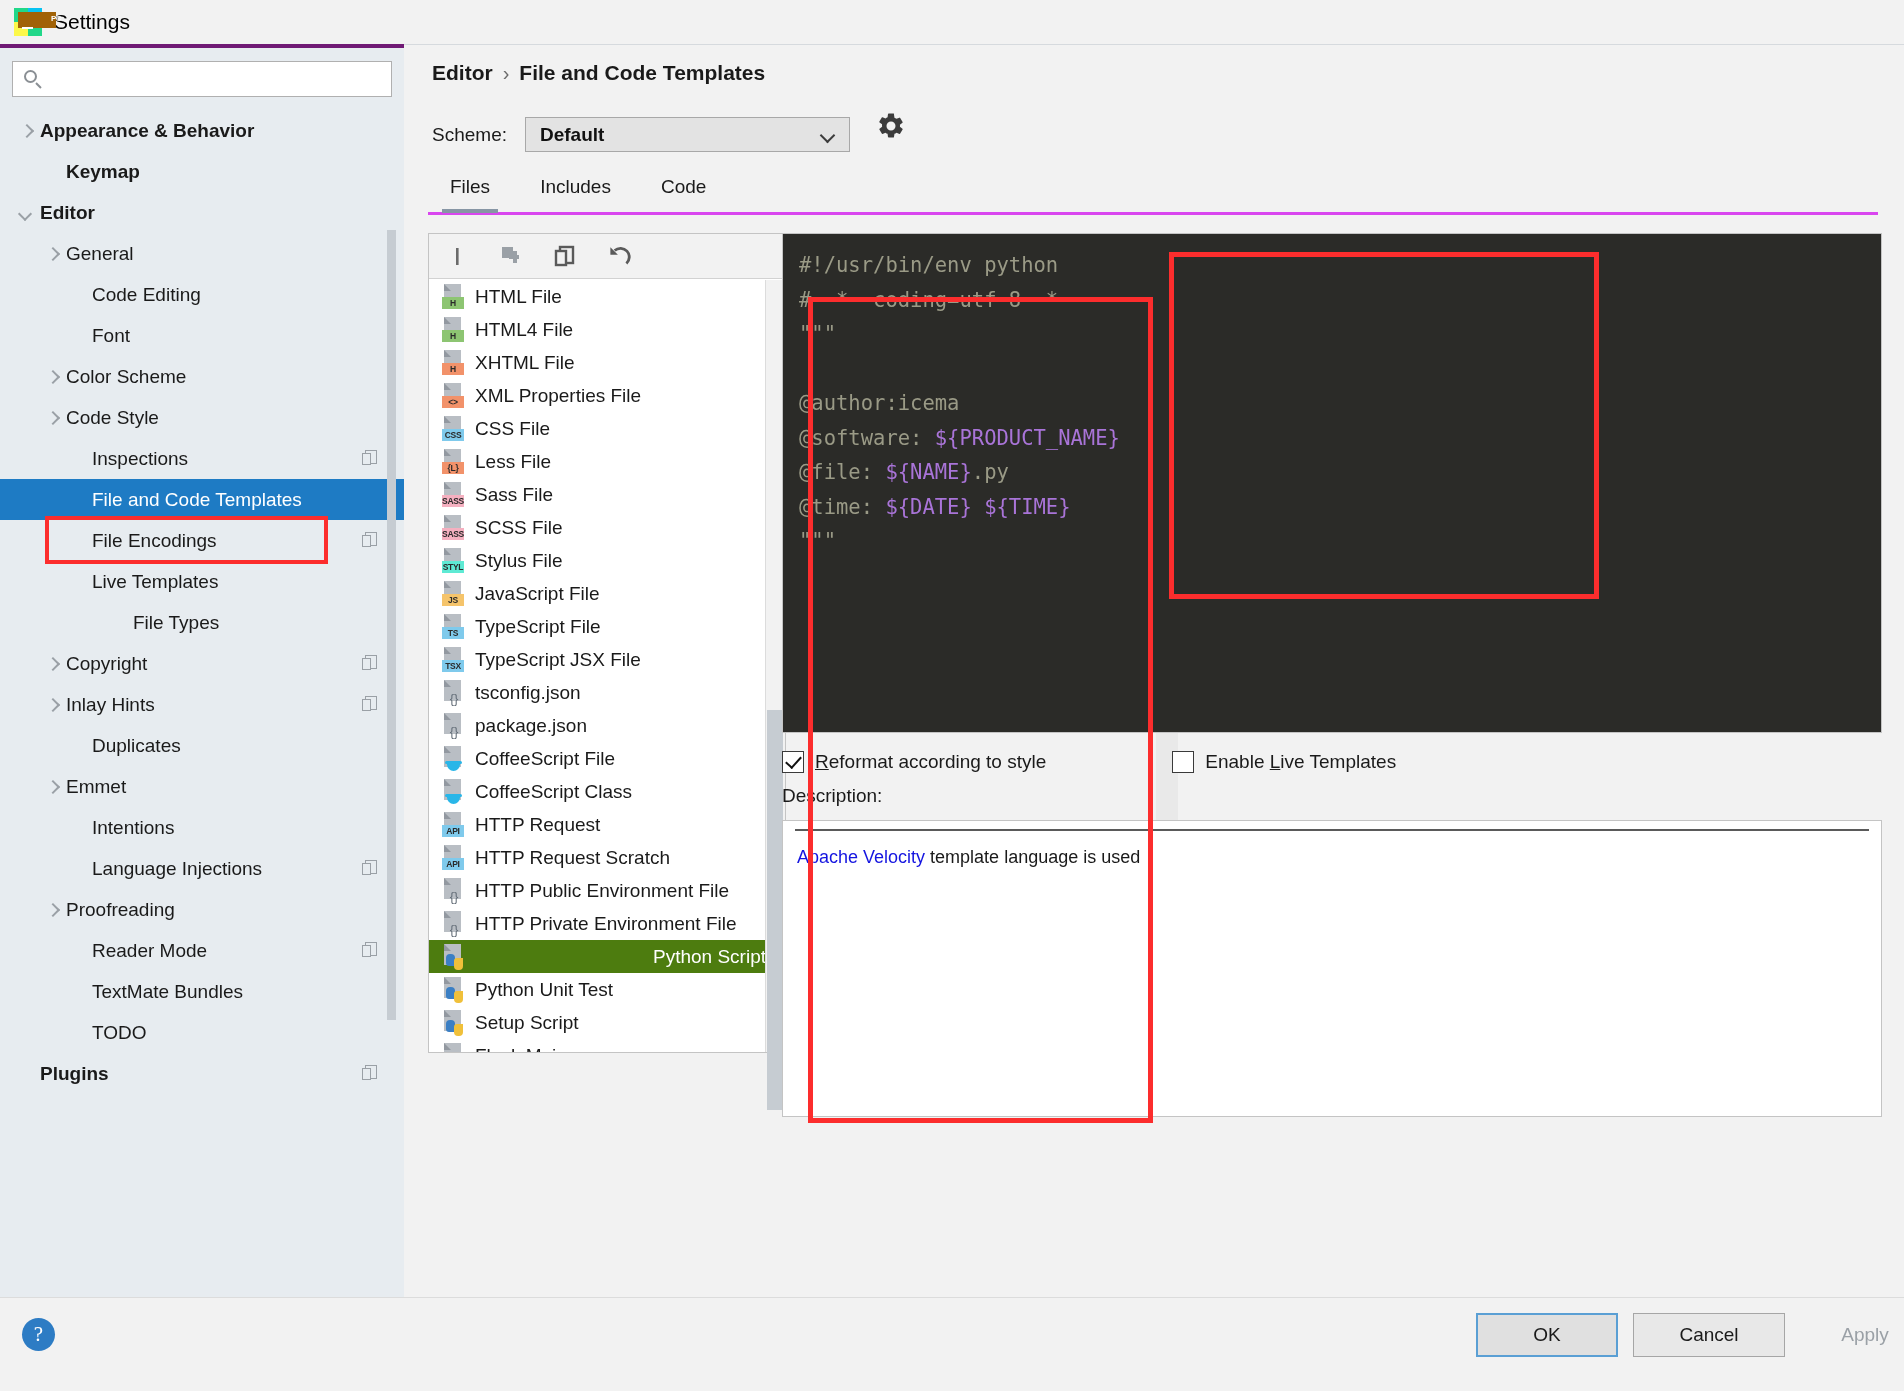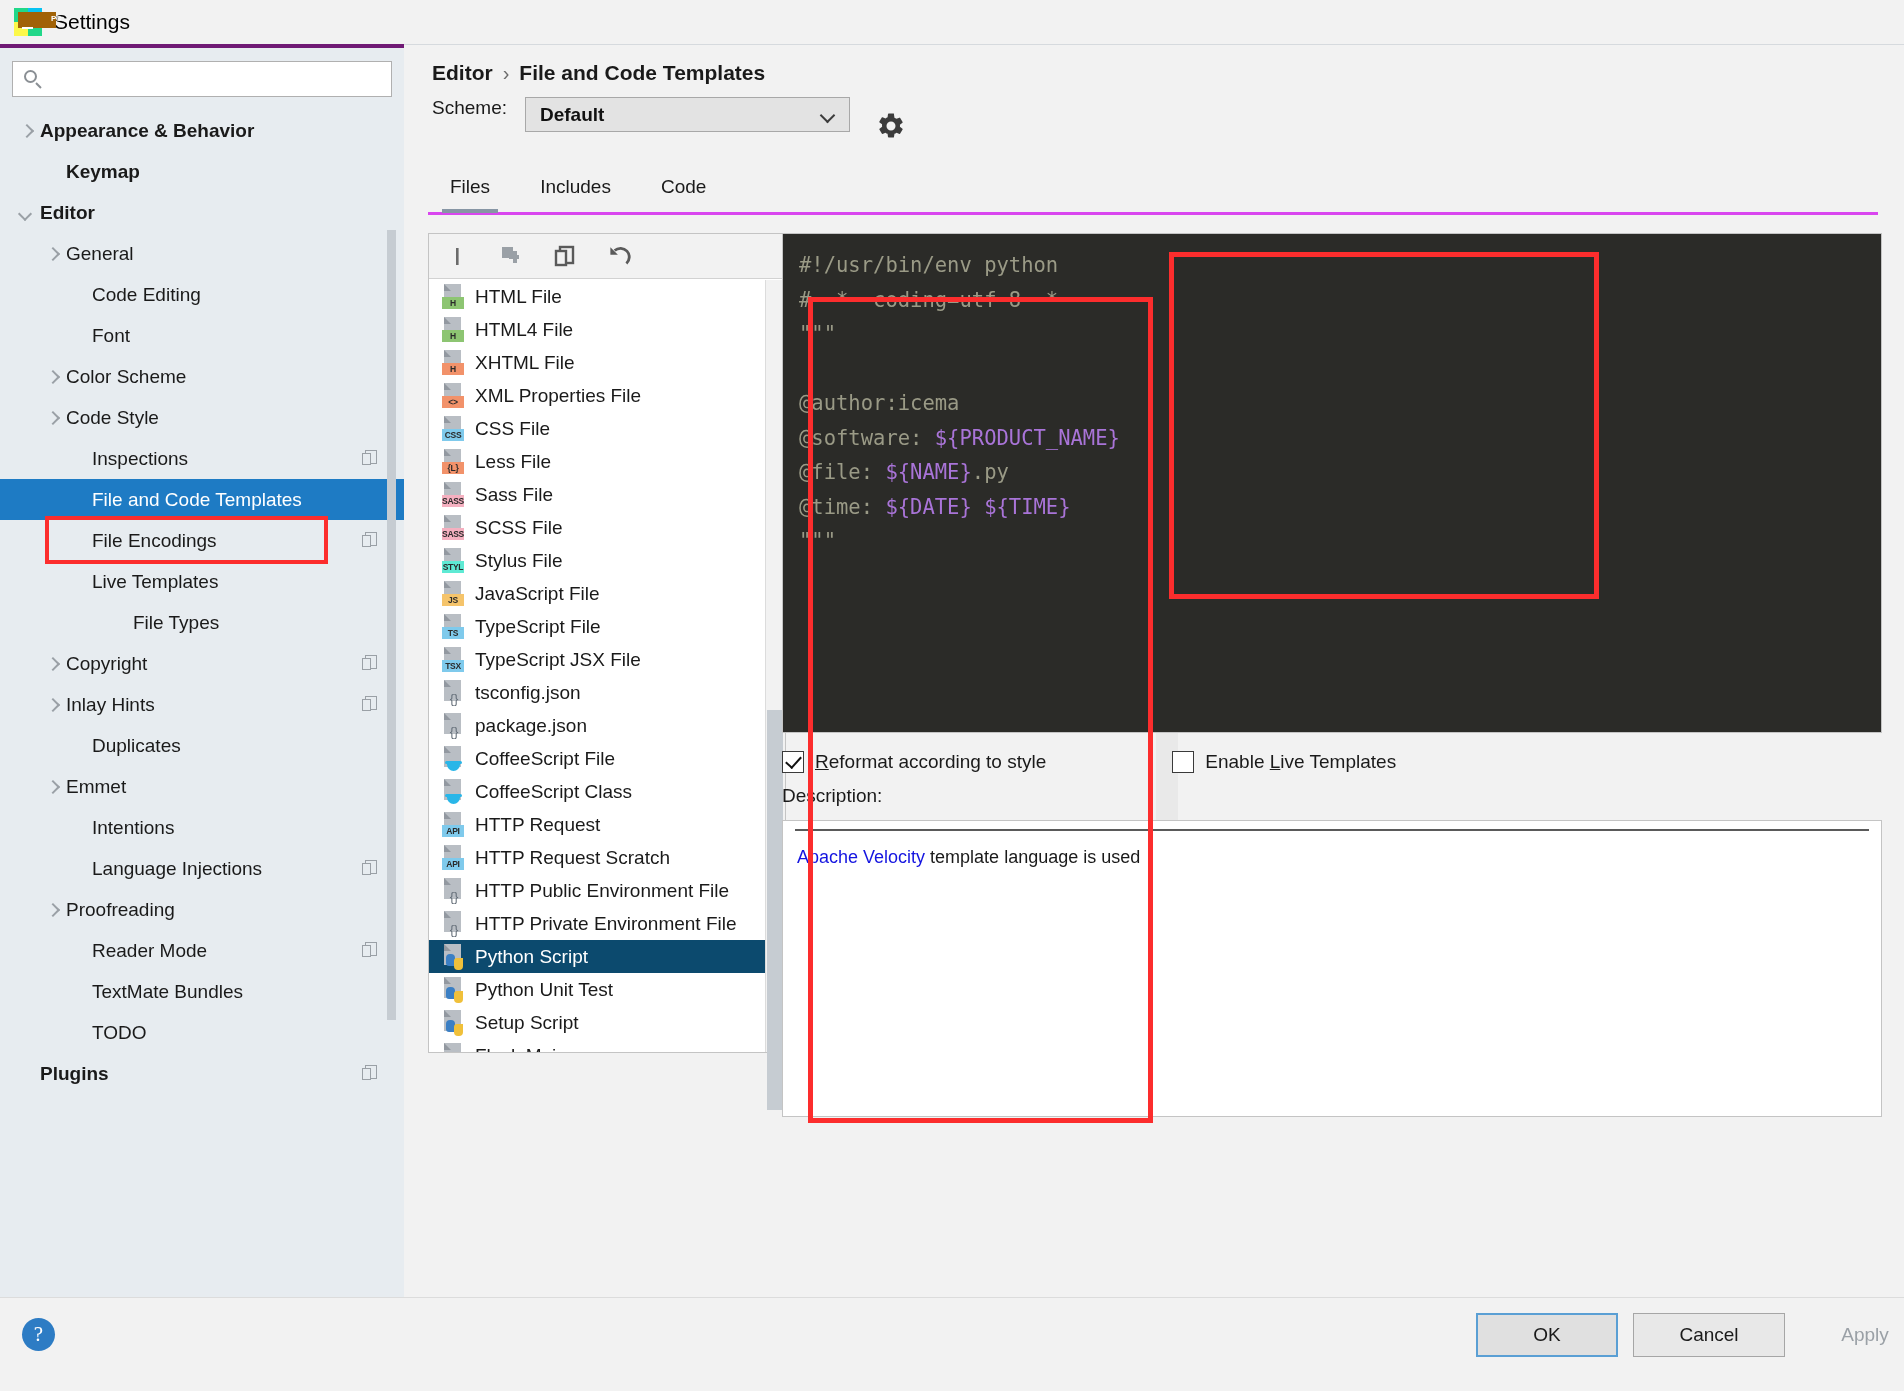--- a/index.html
+++ b/index.html
@@ -150,21 +150,21 @@
     background: #f2f2f2; border-top: 1px solid #d6dade;
   }
   #breadcrumb {
     position: absolute; left: 28px; top: 16px;
     font-size: 21px; font-weight: bold; color: #1a1a1a;
     display: flex; align-items: center; gap: 10px;
   }
   #breadcrumb .sep { color: #6b6b6b; font-weight: normal; font-size: 20px; }
 
   #scheme-row {
-    position: absolute; left: 28px; top: 52px; display: flex; align-items: flex-start;
+    position: absolute; left: 28px; top: 72px; display: flex; align-items: center;
   }
   #scheme-label { font-size: 19px; color: #1a1a1a; margin-right: 18px; }
   #scheme-select {
     width: 325px; height: 35px; background: #e3e3e3; border: 1px solid #a8a8a8;
     display: flex; align-items: center; padding-left: 14px; position: relative;
     font-size: 19px; font-weight: bold; color: #111;
   }
   #scheme-select .chev {
     position: absolute; right: 16px; top: 12px; width: 11px; height: 11px;
     border-right: 2.4px solid #3c3c3c; border-bottom: 2.4px solid #3c3c3c;
@@ -201,21 +201,21 @@
     display: flex; align-items: center; padding-left: 14px; gap: 26px;
   }
   .tb-btn { width: 28px; height: 28px; position: relative; }
   #list-items {
     position: absolute; left: 0; top: 46px; width: 337px; height: 772px;
     overflow: hidden; background: #fff;
   }
   .file-row {
     height: 33px; display: flex; align-items: center; padding-left: 12px; gap: 10px;
   }
-  .file-row.selected { background: #0c4a6e; }
+  .file-row.selected { background: #4d7c0f; justify-content: space-between; }
   .file-row.selected .file-label { color: #fff; }
   .file-label { font-size: 19px; color: #1a1a1a; white-space: nowrap; }
   .fileicon { width: 24px; height: 26px; position: relative; flex: none; }
   .fileicon .page {
     position: absolute; left: 3px; top: 0; width: 17px; height: 21px;
     background: #b9bec4;
   }
   .fileicon .fold {
     position: absolute; left: 3px; top: 0; border-style: solid;
     border-width: 7px 0 0 7px; border-color: transparent transparent transparent #9298a0;

